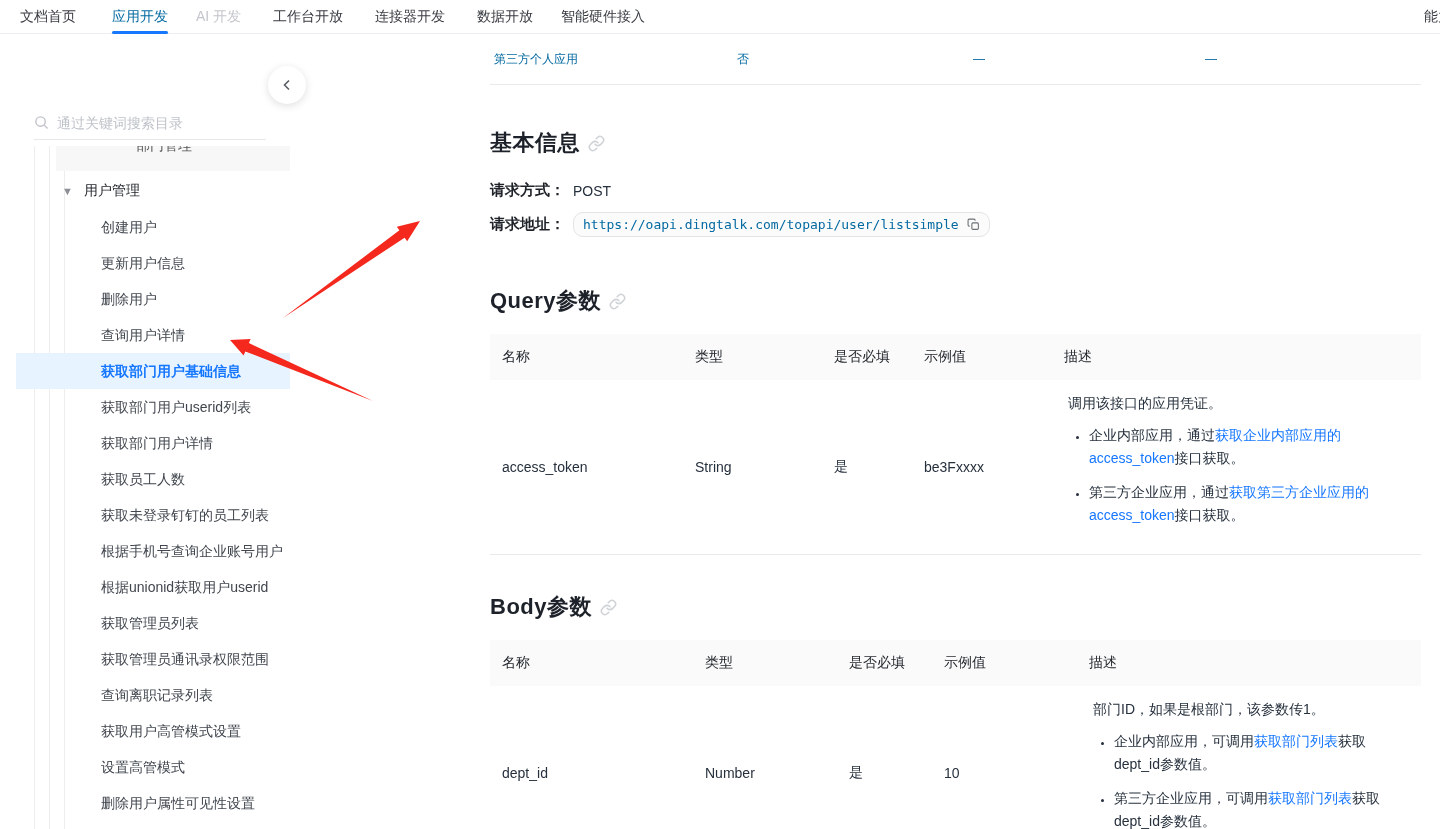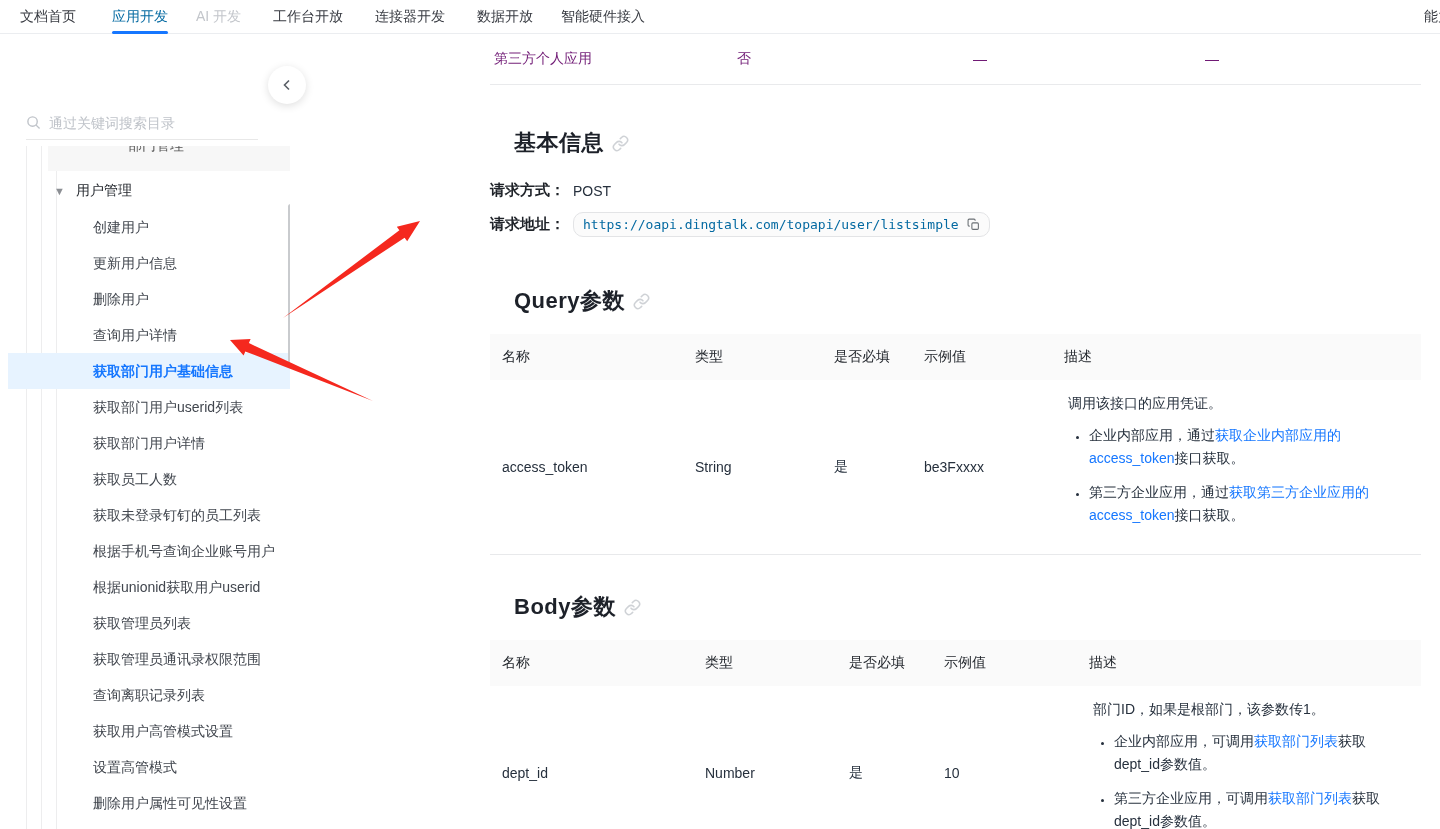--- a/index.html
+++ b/index.html
@@ -9,21 +9,21 @@
   
   .topnav { position:absolute; left:0; top:0; width:1440px; height:34px; background:#fff;
     border-bottom:1px solid #ebedf0; z-index:20; }
   .ntab { position:absolute; top:8px; font-size:14px; color:#383b42; cursor:pointer;
     white-space:nowrap; text-decoration:none; }
   .ntab.active { color:#0369a1; font-weight:normal; }
   .ntab.dim { color:#c3c6cb; }
   .nav-underline { position:absolute; top:31px; height:3px; background:#1677ff; border-radius:2px; }
 
   
-  .sidebar { position:absolute; left:8px; top:34px; width:348px; height:795px; background:#fff;
+  .sidebar { position:absolute; left:16px; top:34px; width:348px; height:795px; background:#fff;
     border-right:5px solid #c4b5fd; }
   .search-row { position:absolute; left:18px; top:72px; width:232px; height:34px;
     border-bottom:1px solid #e8e8e8; display:flex; align-items:center; gap:8px; }
   .search-row svg { flex:0 0 auto; }
   .search-input { border:none; outline:none; font-size:14px; width:190px; color:#333;
     font-family:"Liberation Sans","DejaVu Sans",sans-serif; }
   .search-input::placeholder { color:#bfc3c9; }
 
   .tree { position:absolute; left:0; top:107px; width:290px; height:722px; overflow:hidden; }
   .guide { position:absolute; top:5px; bottom:0; width:1px; background:#ededee; }
@@ -41,26 +41,26 @@
   .tree-scrollbar { position:absolute; left:280px; top:63px; width:5px; height:160px;
     background:#c9cbce; border-radius:3px; }
   .collapse-btn { position:absolute; left:268px; top:66px; width:38px; height:38px; border-radius:50%;
     background:#fff; box-shadow:0 2px 8px rgba(0,0,0,.13); z-index:6; display:flex;
     align-items:center; justify-content:center; cursor:pointer; color:#595f66; font-size:16px; }
 
   
   .content { position:absolute; left:290px; top:0; width:1150px; height:829px; background:#fff; }
 
   .partial-row { position:absolute; left:200px; top:34px; width:931px; height:51px;
-    display:flex; align-items:center; border-bottom:1px solid #e9eaec; font-size:14px; color:#701a75; }
+    display:flex; align-items:center; border-bottom:1px solid #e9eaec; font-size:12px; color:#0369a1; }
   .pc { padding-left:4px; }
   .pc1{ width:243px; } .pc2{ width:236px; } .pc3{ width:232px; } .pc4{ flex:1; }
 
   .sec-head { position:absolute; left:200px; display:flex; align-items:center; gap:8px; }
-  .sec-head h2 { font-size:22px; font-weight:bold; color:#1d2129; letter-spacing:0.5px;margin-left:24px; }
+  .sec-head h2 { font-size:22px; font-weight:bold; color:#1d2129; letter-spacing:0.5px; }
   .anchor { display:flex; align-items:center; cursor:pointer; }
 
   .kv { position:absolute; left:200px; display:flex; align-items:center; font-size:14px; }
   .kv .klabel { font-size:15px; font-weight:bold; color:#1f2329; margin-right:8px; }
   .kv .kvalue { color:#26303d; }
   .urlbox { display:flex; align-items:center; gap:8px; background:#fbfbfb;
     border:1px solid #e3e4e6; border-radius:10px; padding:4px 9px;
     font-family:"DejaVu Sans Mono","Liberation Mono",monospace; font-size:13px; color:#0369a1; }
   .copy-ic { cursor:pointer; display:flex; }
 

